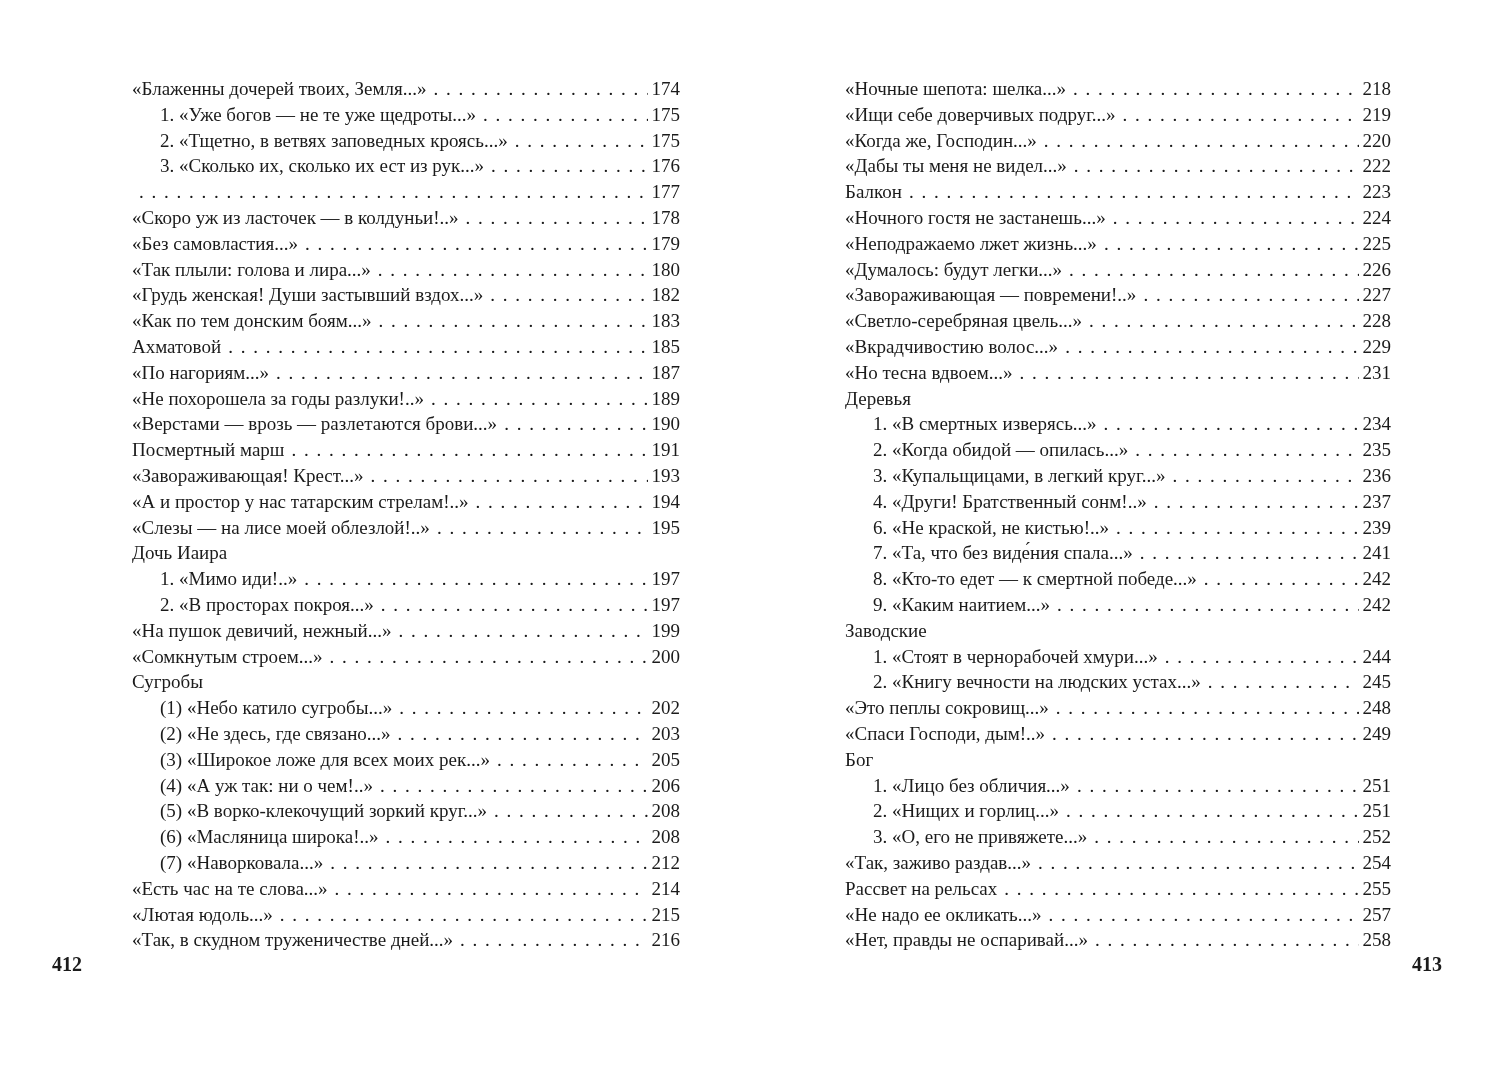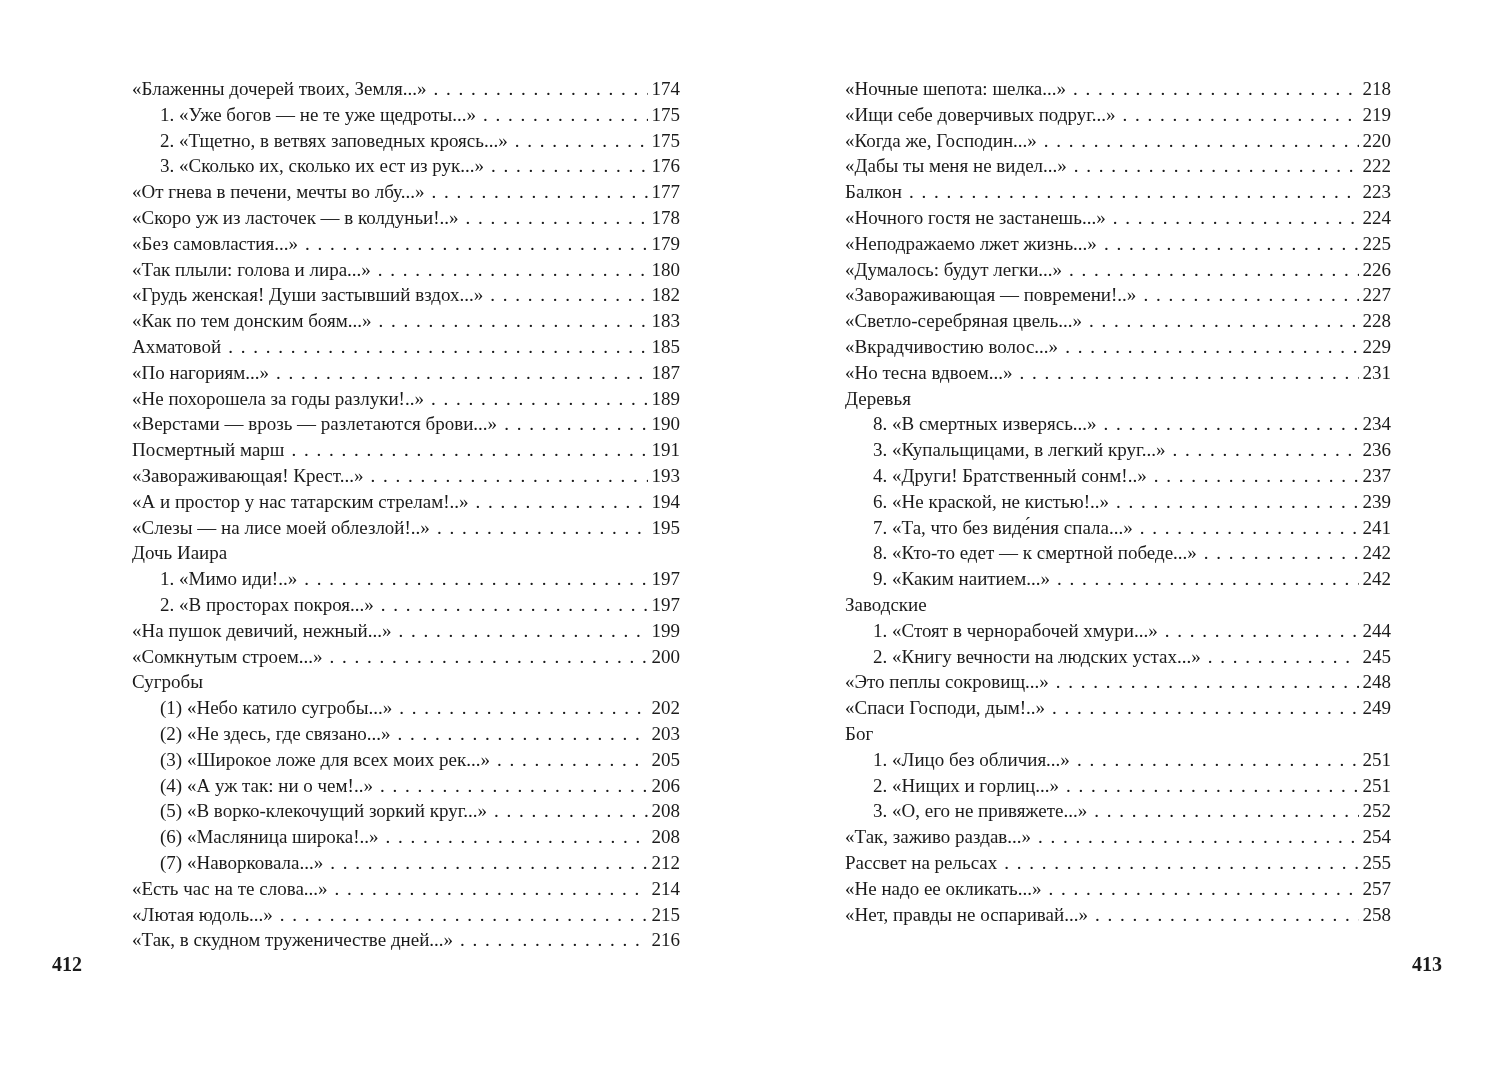--- a/index.html
+++ b/index.html
@@ -79,21 +79,20 @@
     <span class="toc-title">2. «Тщетно, в ветвях заповедных кроясь...»</span>
     <span class="toc-dots"></span>
     <span class="toc-page">175</span>
   </div>
       <div class="toc-entry indent">
     <span class="toc-title">3. «Сколько их, сколько их ест из рук...»</span>
     <span class="toc-dots"></span>
     <span class="toc-page">176</span>
   </div>
       <div class="toc-entry">
-    <span class="toc-title">«От гнева в печени, мечты во лбу...»</span>
     <span class="toc-dots"></span>
     <span class="toc-page">177</span>
   </div>
       <div class="toc-entry">
     <span class="toc-title">«Скоро уж из ласточек — в колдуньи!..»</span>
     <span class="toc-dots"></span>
     <span class="toc-page">178</span>
   </div>
       <div class="toc-entry">
     <span class="toc-title">«Без самовластия...»</span>
@@ -297,23 +296,28 @@
     <span class="toc-title">«Но тесна вдвоем...»</span>
     <span class="toc-dots"></span>
     <span class="toc-page">231</span>
   </div>
       <div class="toc-entry no-page">
     <span class="toc-title">Деревья</span>
     <span class="toc-dots"></span>
 
   </div>
       <div class="toc-entry indent">
-    <span class="toc-title">8. «В смертных изверясь...»</span>
+    <span class="toc-title">1. «В смертных изверясь...»</span>
     <span class="toc-dots"></span>
     <span class="toc-page">234</span>
+  </div>
+      <div class="toc-entry indent">
+    <span class="toc-title">2. «Когда обидой — опилась...»</span>
+    <span class="toc-dots"></span>
+    <span class="toc-page">235</span>
   </div>
       <div class="toc-entry indent">
     <span class="toc-title">3. «Купальщицами, в легкий круг...»</span>
     <span class="toc-dots"></span>
     <span class="toc-page">236</span>
   </div>
       <div class="toc-entry indent">
     <span class="toc-title">4. «Други! Братственный сонм!..»</span>
     <span class="toc-dots"></span>
     <span class="toc-page">237</span>

